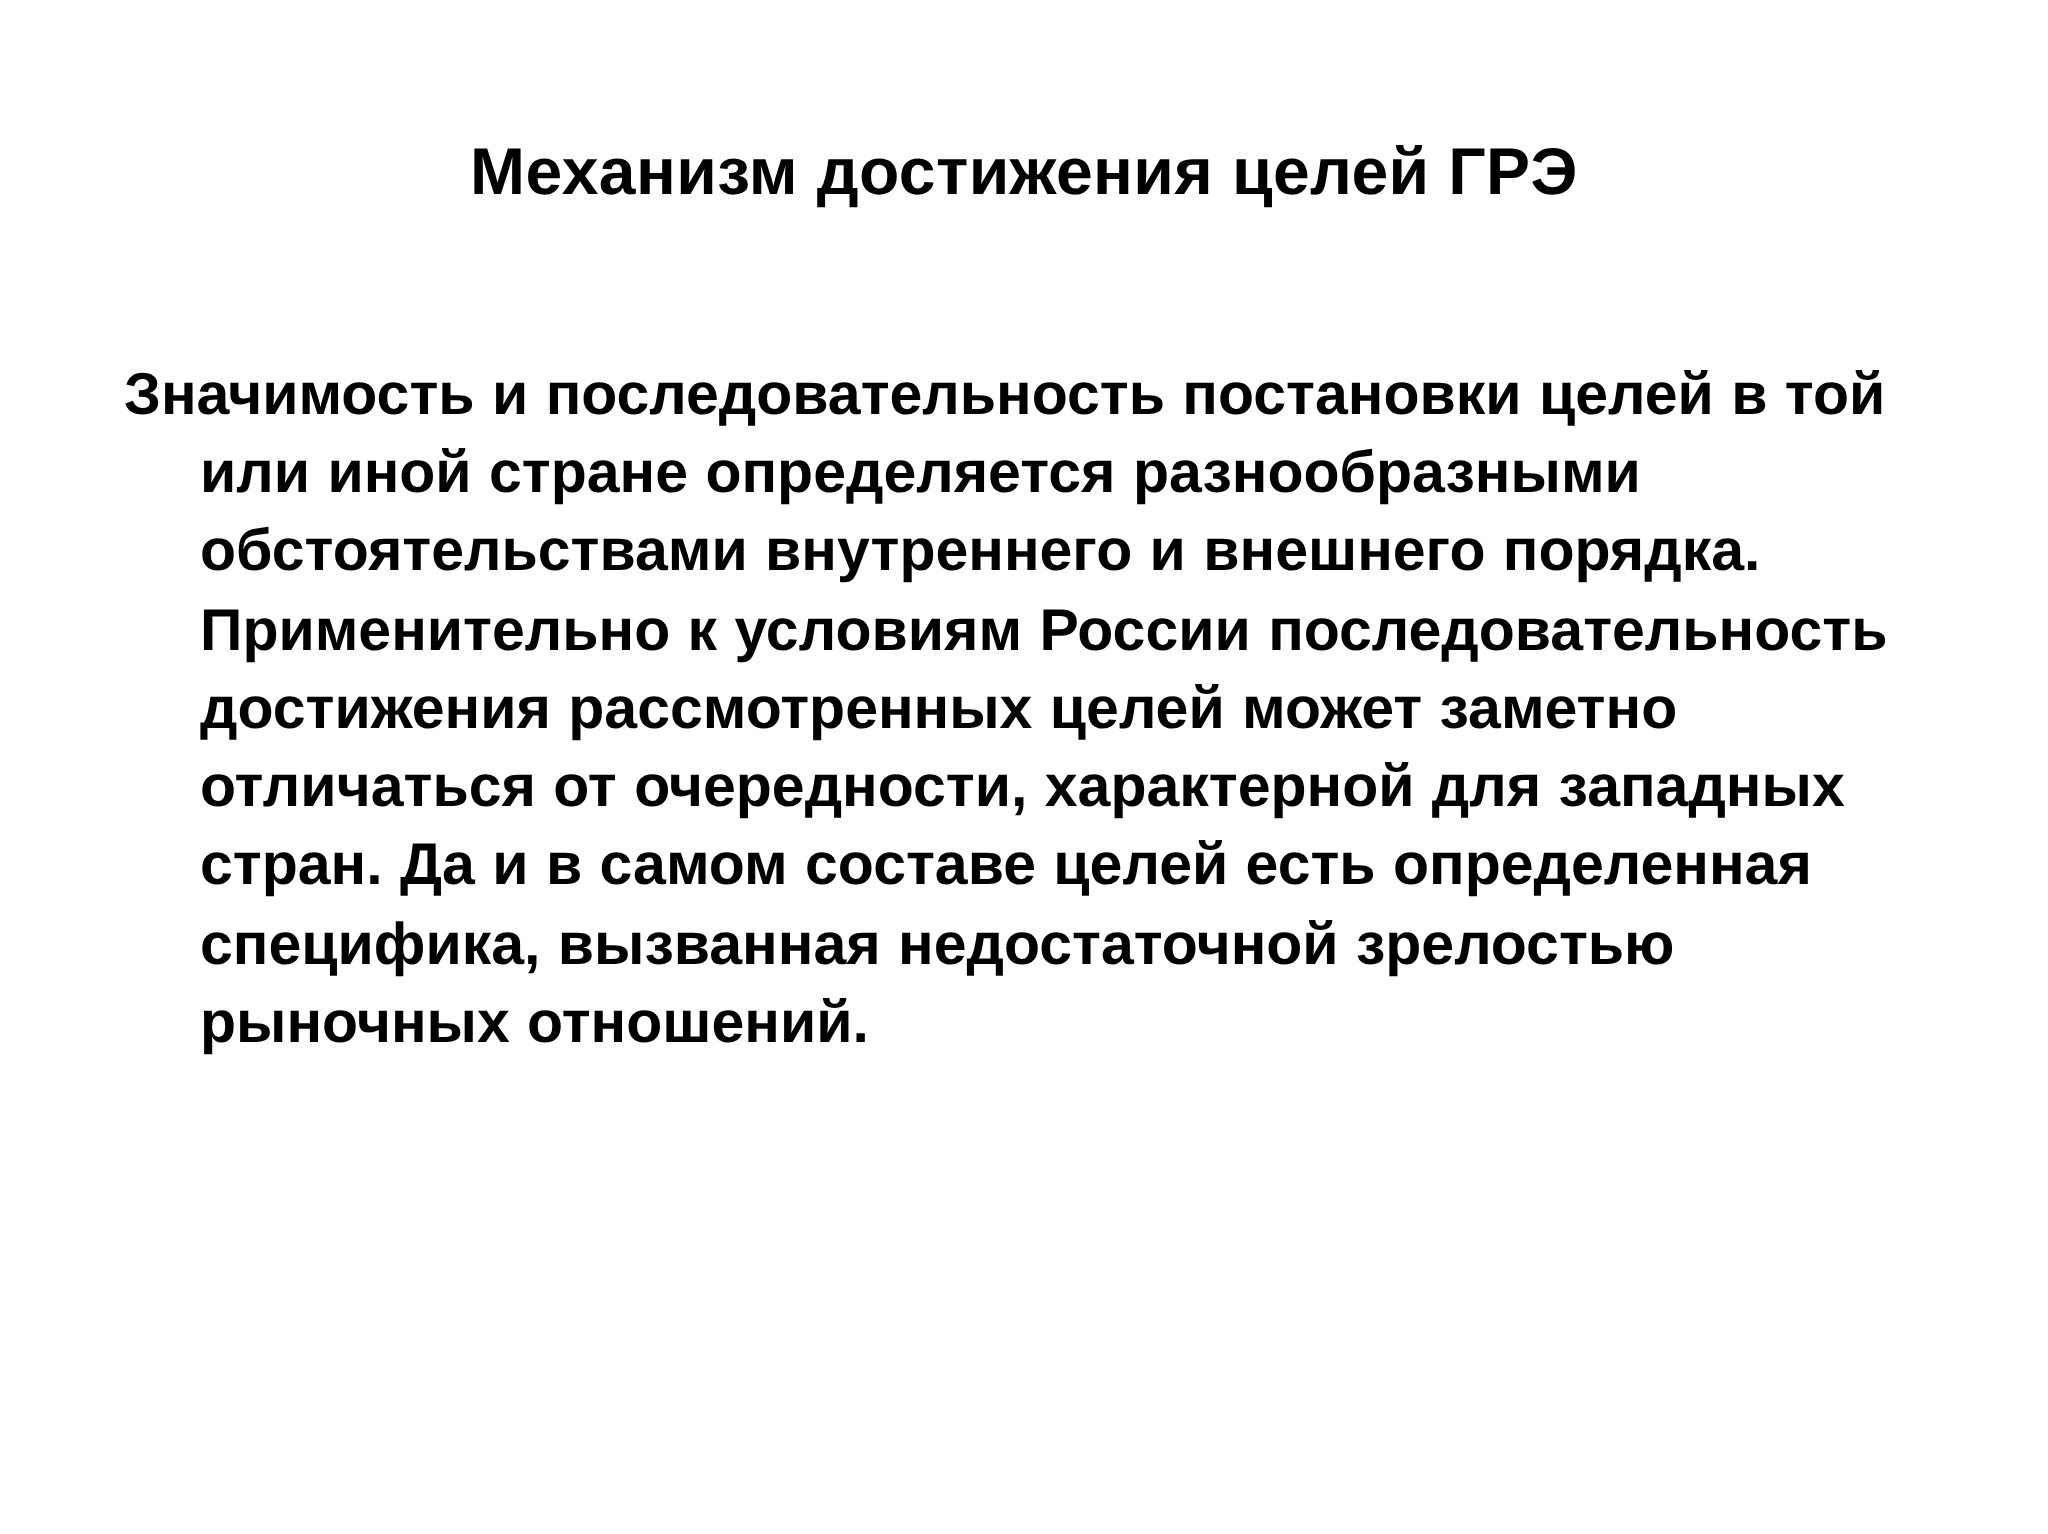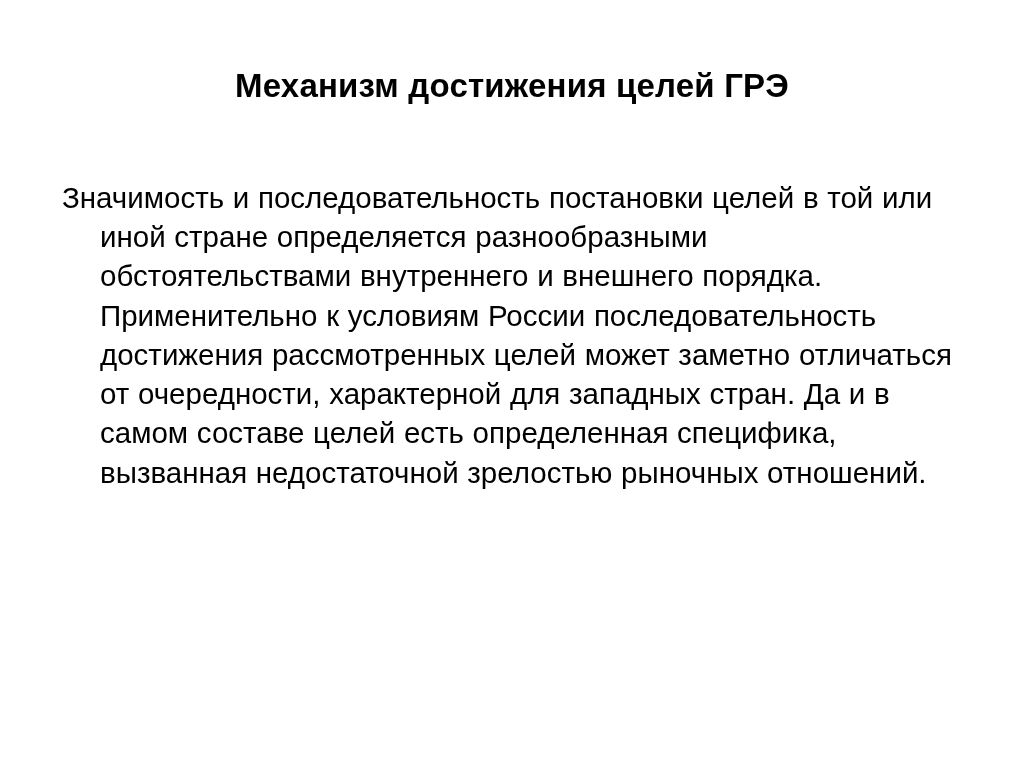--- a/index.html
+++ b/index.html
@@ -42,20 +42,21 @@
   .body-paragraph {
     font-size: 29.5px;
     line-height: 1.33;
     color: #000000;
     text-indent: 0;
     padding-left: 38px;
     text-indent: -38px;
     margin: 0;
     text-align: left;
     word-spacing: 0.5px;
+    font-weight: bold;
   }
 </style>
 </head>
 <body>
 
 <div class="slide">
 
   <h1 class="slide-title">Механизм достижения целей ГРЭ</h1>
 
   <div class="slide-body">

